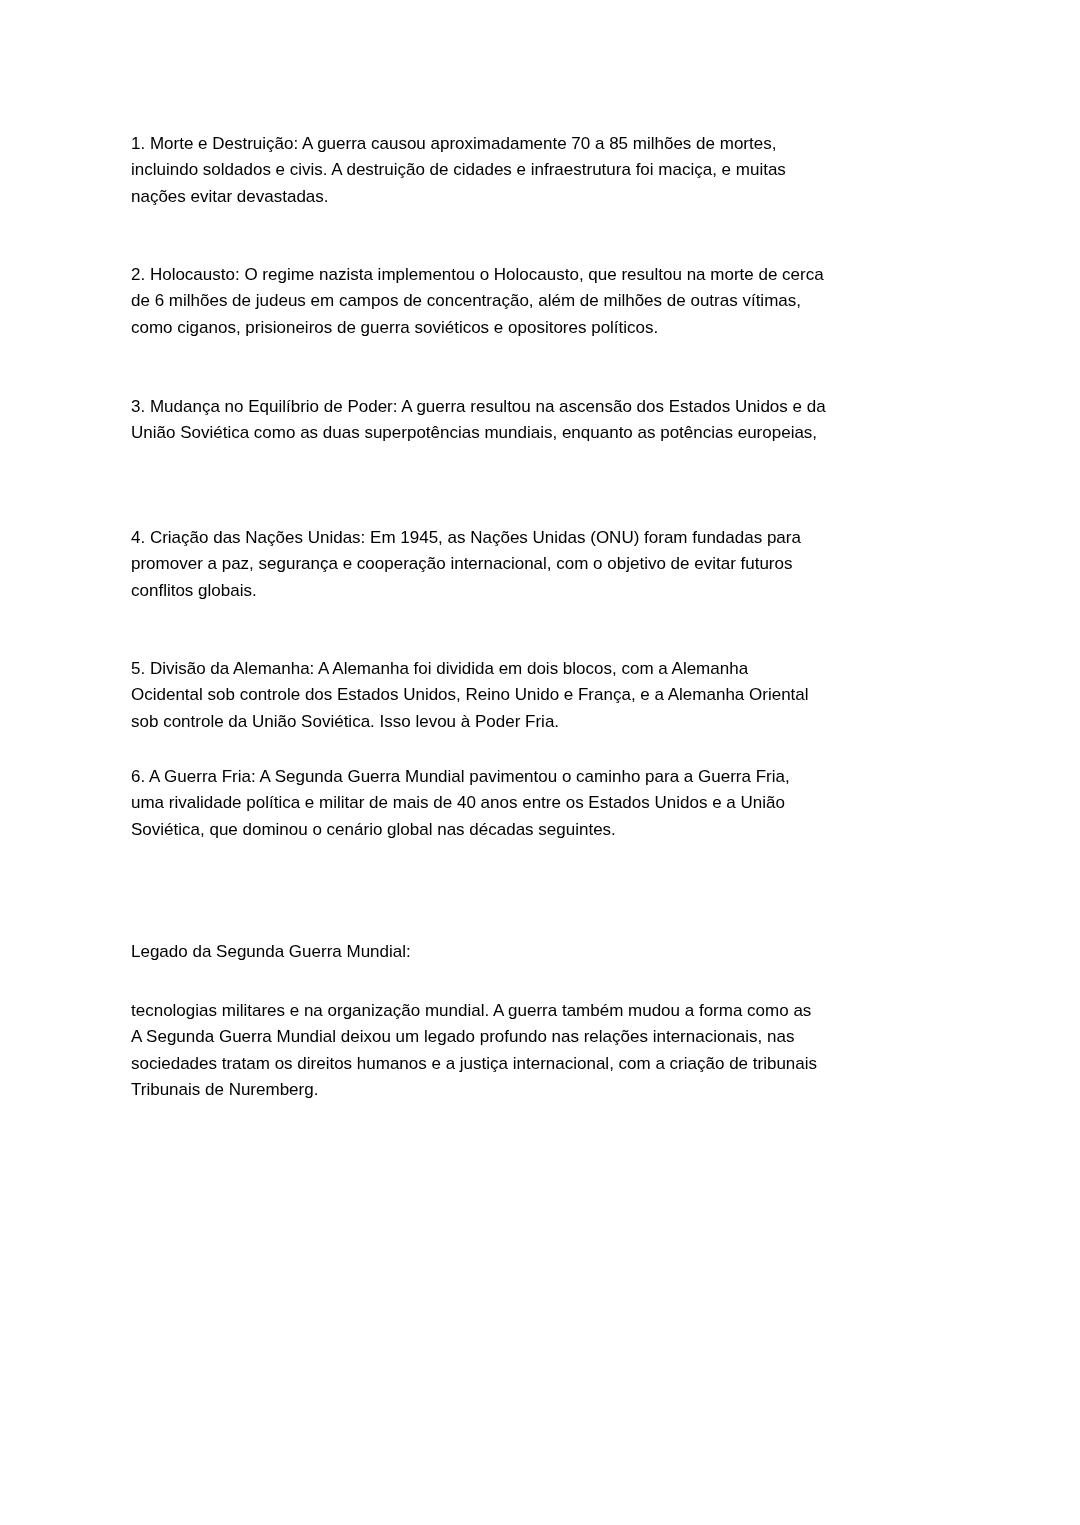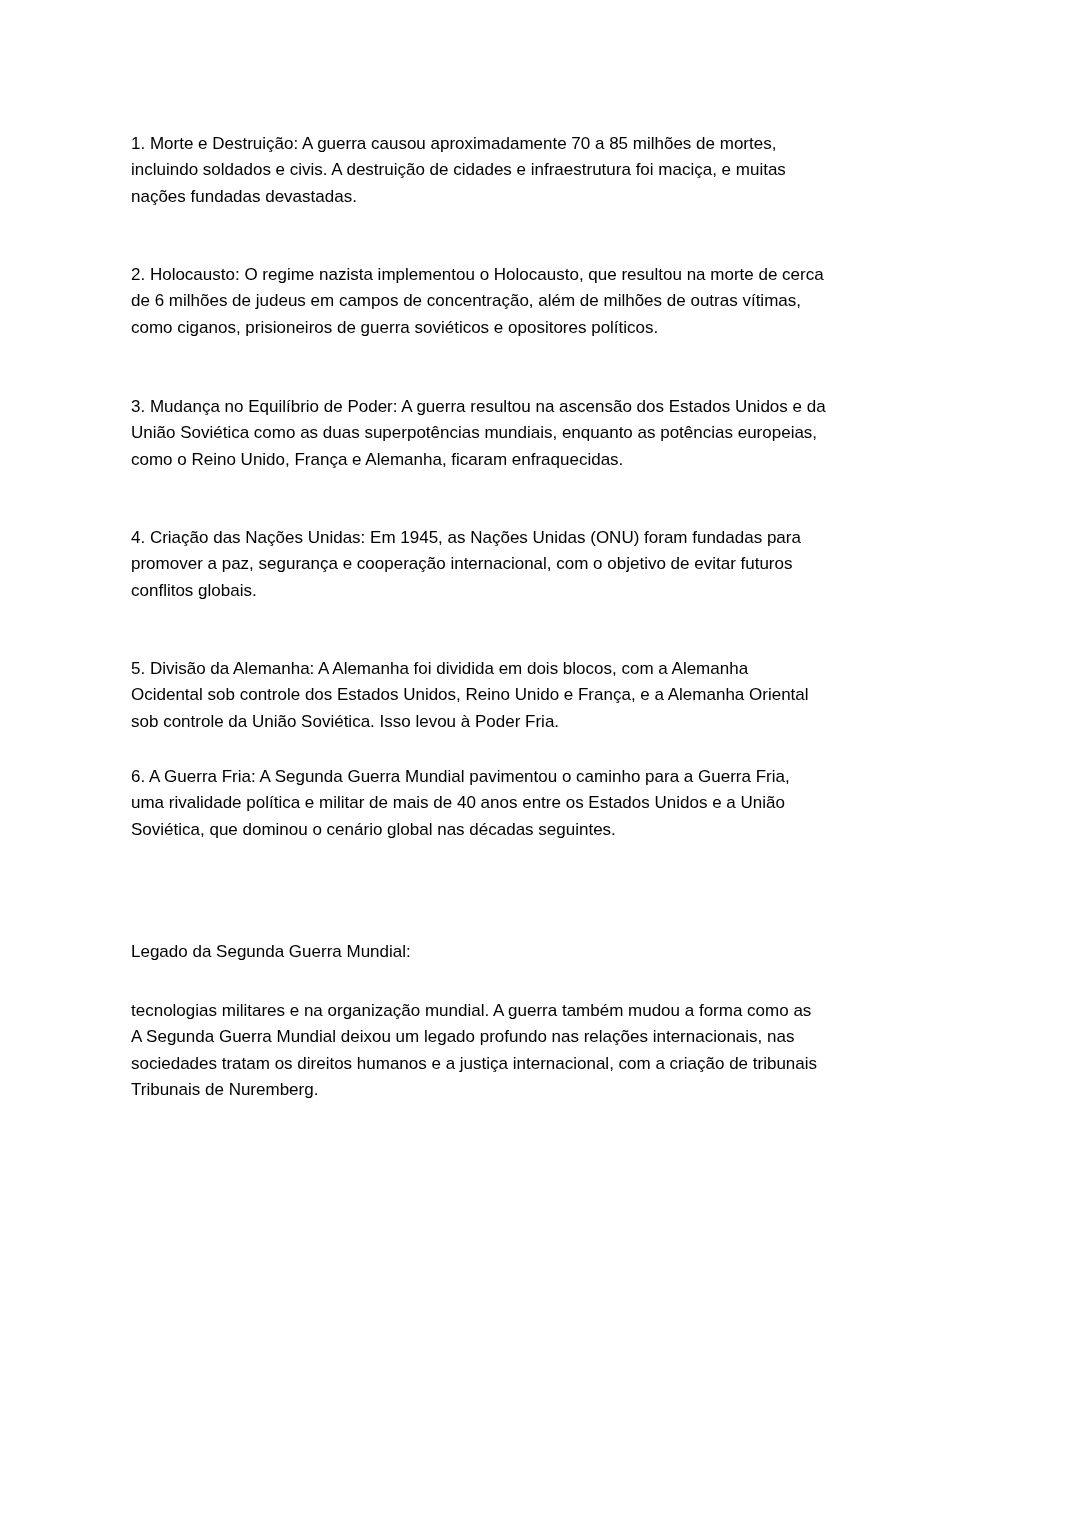--- a/index.html
+++ b/index.html
@@ -36,33 +36,32 @@
     }
   </style>
 </head>
 <body>
 
 <div class="page">
 
   <p class="para" style="top:131px;">
     <span class="line">1. Morte e Destruição: A guerra causou aproximadamente 70 a 85 milhões de mortes,</span>
     <span class="line">incluindo soldados e civis. A destruição de cidades e infraestrutura foi maciça, e muitas</span>
-    <span class="line">nações fundadas devastadas.</span>
+    <span class="line">nações evitar devastadas.</span>
   </p>
 
   <p class="para" style="top:262px;">
     <span class="line">2. Holocausto: O regime nazista implementou o Holocausto, que resultou na morte de cerca</span>
     <span class="line">de 6 milhões de judeus em campos de concentração, além de milhões de outras vítimas,</span>
     <span class="line">como ciganos, prisioneiros de guerra soviéticos e opositores políticos.</span>
   </p>
 
   <p class="para" style="top:394px;">
     <span class="line">3. Mudança no Equilíbrio de Poder: A guerra resultou na ascensão dos Estados Unidos e da</span>
     <span class="line">União Soviética como as duas superpotências mundiais, enquanto as potências europeias,</span>
-    <span class="line">como o Reino Unido, França e Alemanha, ficaram enfraquecidas.</span>
   </p>
 
   <p class="para" style="top:525px;">
     <span class="line">4. Criação das Nações Unidas: Em 1945, as Nações Unidas (ONU) foram fundadas para</span>
     <span class="line">promover a paz, segurança e cooperação internacional, com o objetivo de evitar futuros</span>
     <span class="line">conflitos globais.</span>
   </p>
 
   <p class="para" style="top:656px;">
     <span class="line">5. Divisão da Alemanha: A Alemanha foi dividida em dois blocos, com a Alemanha</span>

